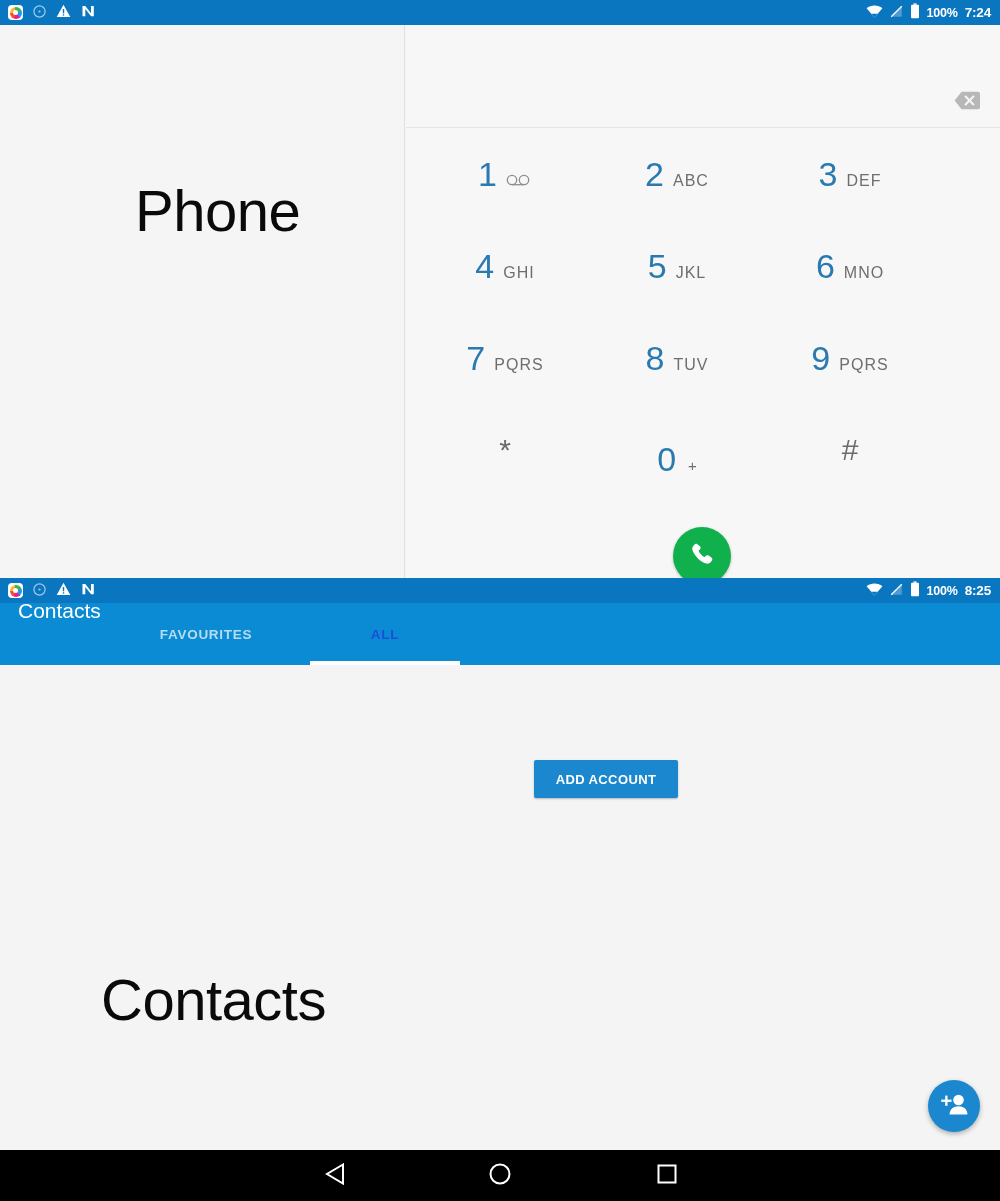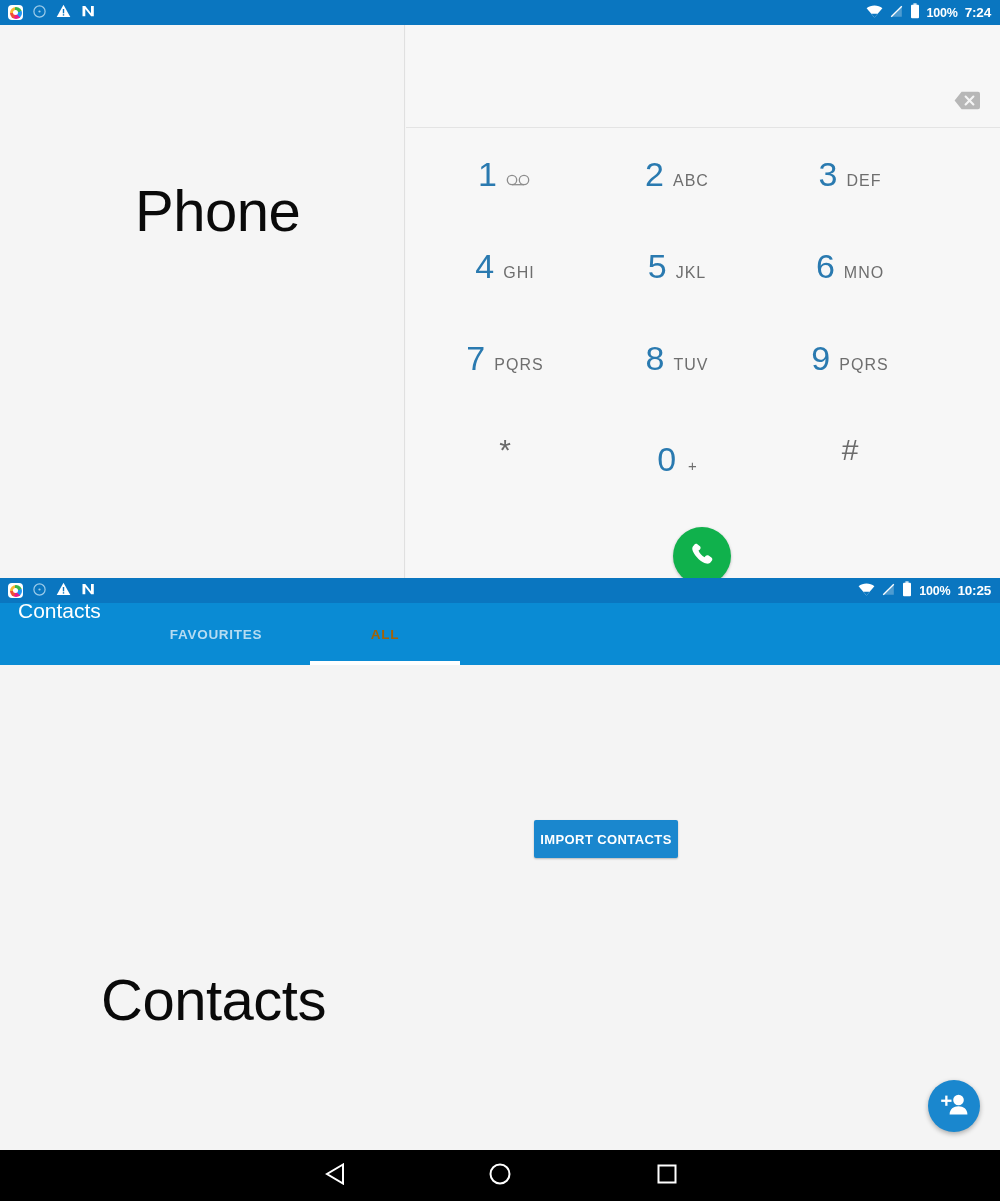--- a/index.html
+++ b/index.html
@@ -123,21 +123,21 @@
     position: absolute; left: 0; top: 25px; width: 1000px; height: 62px;
     background: #0a8bd4;
   }
   .appbar-title {
     position: absolute; left: 18px; top: 21px;
     color: #ffffff; font-size: 21px; font-weight: normal;
   }
   .tab {
     position: absolute; top: 25px; height: 62px;
     display: flex; align-items: center; justify-content: center;
-    color: #a16207; font-size: 13.5px; font-weight: bold; letter-spacing: 0.7px;
+    color: #1d4ed8; font-size: 13.5px; font-weight: bold; letter-spacing: 0.7px;
     cursor: pointer;
   }
   .tab.inactive { color: #b6dcf2; }
   .tab-underline {
     position: absolute; top: 83px; height: 4px; background: #ffffff;
   }
 
   .contacts-body {
     position: absolute; left: 0; top: 87px; width: 1000px; height: 485px;
     background: #f4f4f4;
@@ -392,38 +392,38 @@
               <path d="M11.8 1.2 L1.2 11.8" stroke="#ffffff" stroke-width="1.3"></path>
             </svg>
         </span>
         <span>
           <svg width="10" height="16" viewBox="0 0 10 16">
               <rect x="3.4" y="0.4" width="3.2" height="1.4" fill="#ffffff"></rect>
               <rect x="1" y="1.8" width="8" height="13.4" rx="1" fill="#ffffff"></rect>
             </svg>
         </span>
         <span class="sb-pct">100%</span>
-        <span class="sb-clock">10:25</span>
+        <span class="sb-clock">8:25</span>
       </div>
     </div>
 
     <div class="appbar"></div>
     <div class="appbar-title">Contacts</div>
 
-    <div class="tab inactive" style="left:140px; width:152px;">
+    <div class="tab inactive" style="left:130px; width:152px;">
       <span>FAVOURITES</span>
     </div>
     <div class="tab" style="left:310px; width:150px;">
       <span>ALL</span>
     </div>
     <div class="tab-underline" style="left:310px; width:150px;"></div>
 
     <div class="contacts-body"></div>
 
-    <button class="btn import">IMPORT CONTACTS</button>
+    <button class="btn add">ADD ACCOUNT</button>
 
   </div>
 
   <div class="contacts-anno">Contacts</div>
 
   <div class="add-contact-fab">
     <span>
       <svg width="27" height="22" viewBox="0 0 27 22">
         <circle cx="17.5" cy="7" r="5.3" fill="#ffffff"></circle>
         <path d="M8.6 21.5 C8.6 16.2 12.6 13.3 17.5 13.3 C22.4 13.3 26.4 16.2 26.4 21.5 Z" fill="#ffffff"></path>

